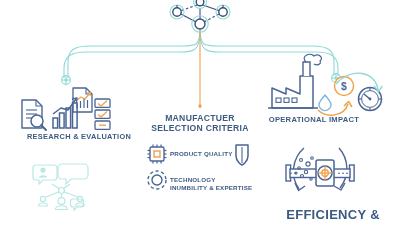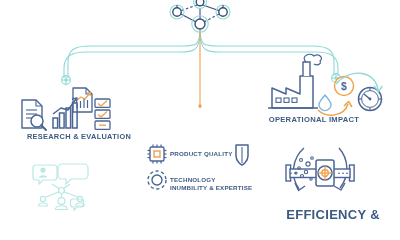--- a/index.html
+++ b/index.html
@@ -273,20 +273,22 @@
       <g fill="none" stroke="#4a6594" stroke-width="1.4">
         <circle cx="157" cy="180" r="5"></circle>
         <circle cx="157" cy="180" r="9" stroke-dasharray="3.2 2.6"></circle>
       </g>
     </g>
 
   </svg>
 
   <div class="lbl" id="lbl-research">RESEARCH &amp; EVALUATION</div>
 
+  <div class="lbl" id="lbl-center">MANUFACTUER
+SELECTION CRITERIA</div>
 
   <div class="lbl" id="lbl-operational">OPERATIONAL IMPACT</div>
 
   <div class="lbl" id="lbl-efficiency">EFFICIENCY &amp; IMPACT</div>
 
   <div class="crit" id="crit-0">PRODUCT QUALITY</div>
 
   <div class="crit" id="crit-1">TECHNOLOGY
 INUMBILITY &amp; EXPERTISE</div>
 

